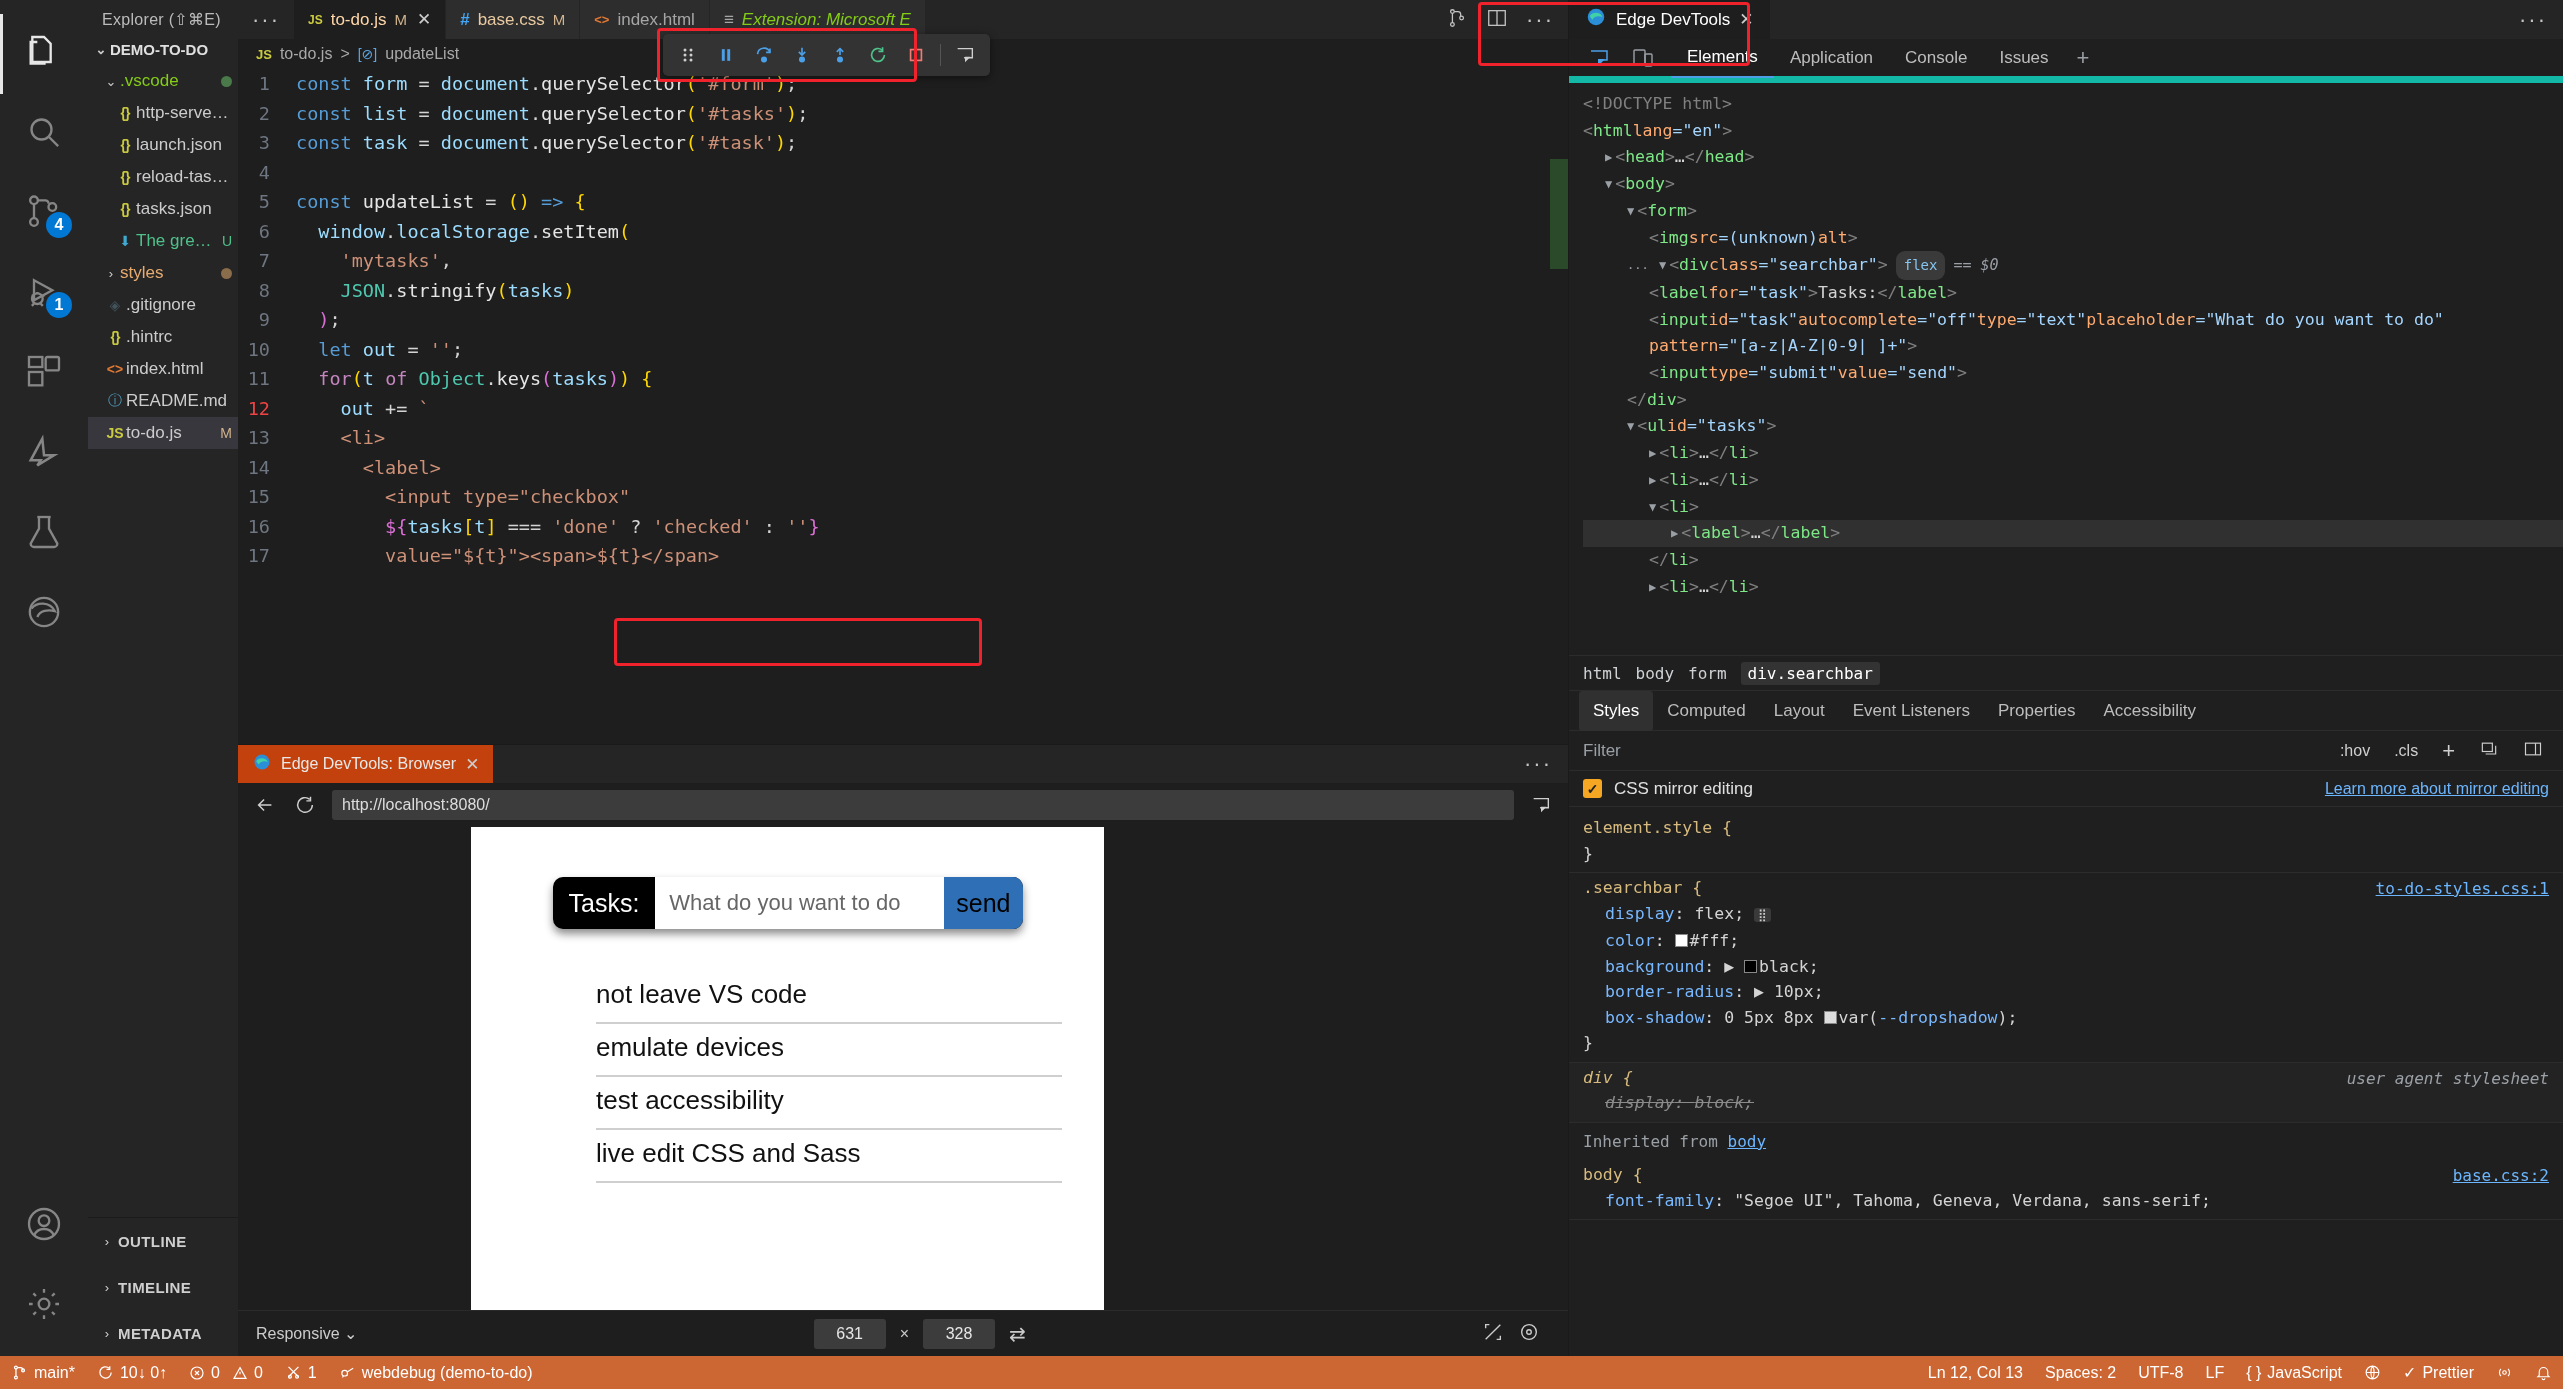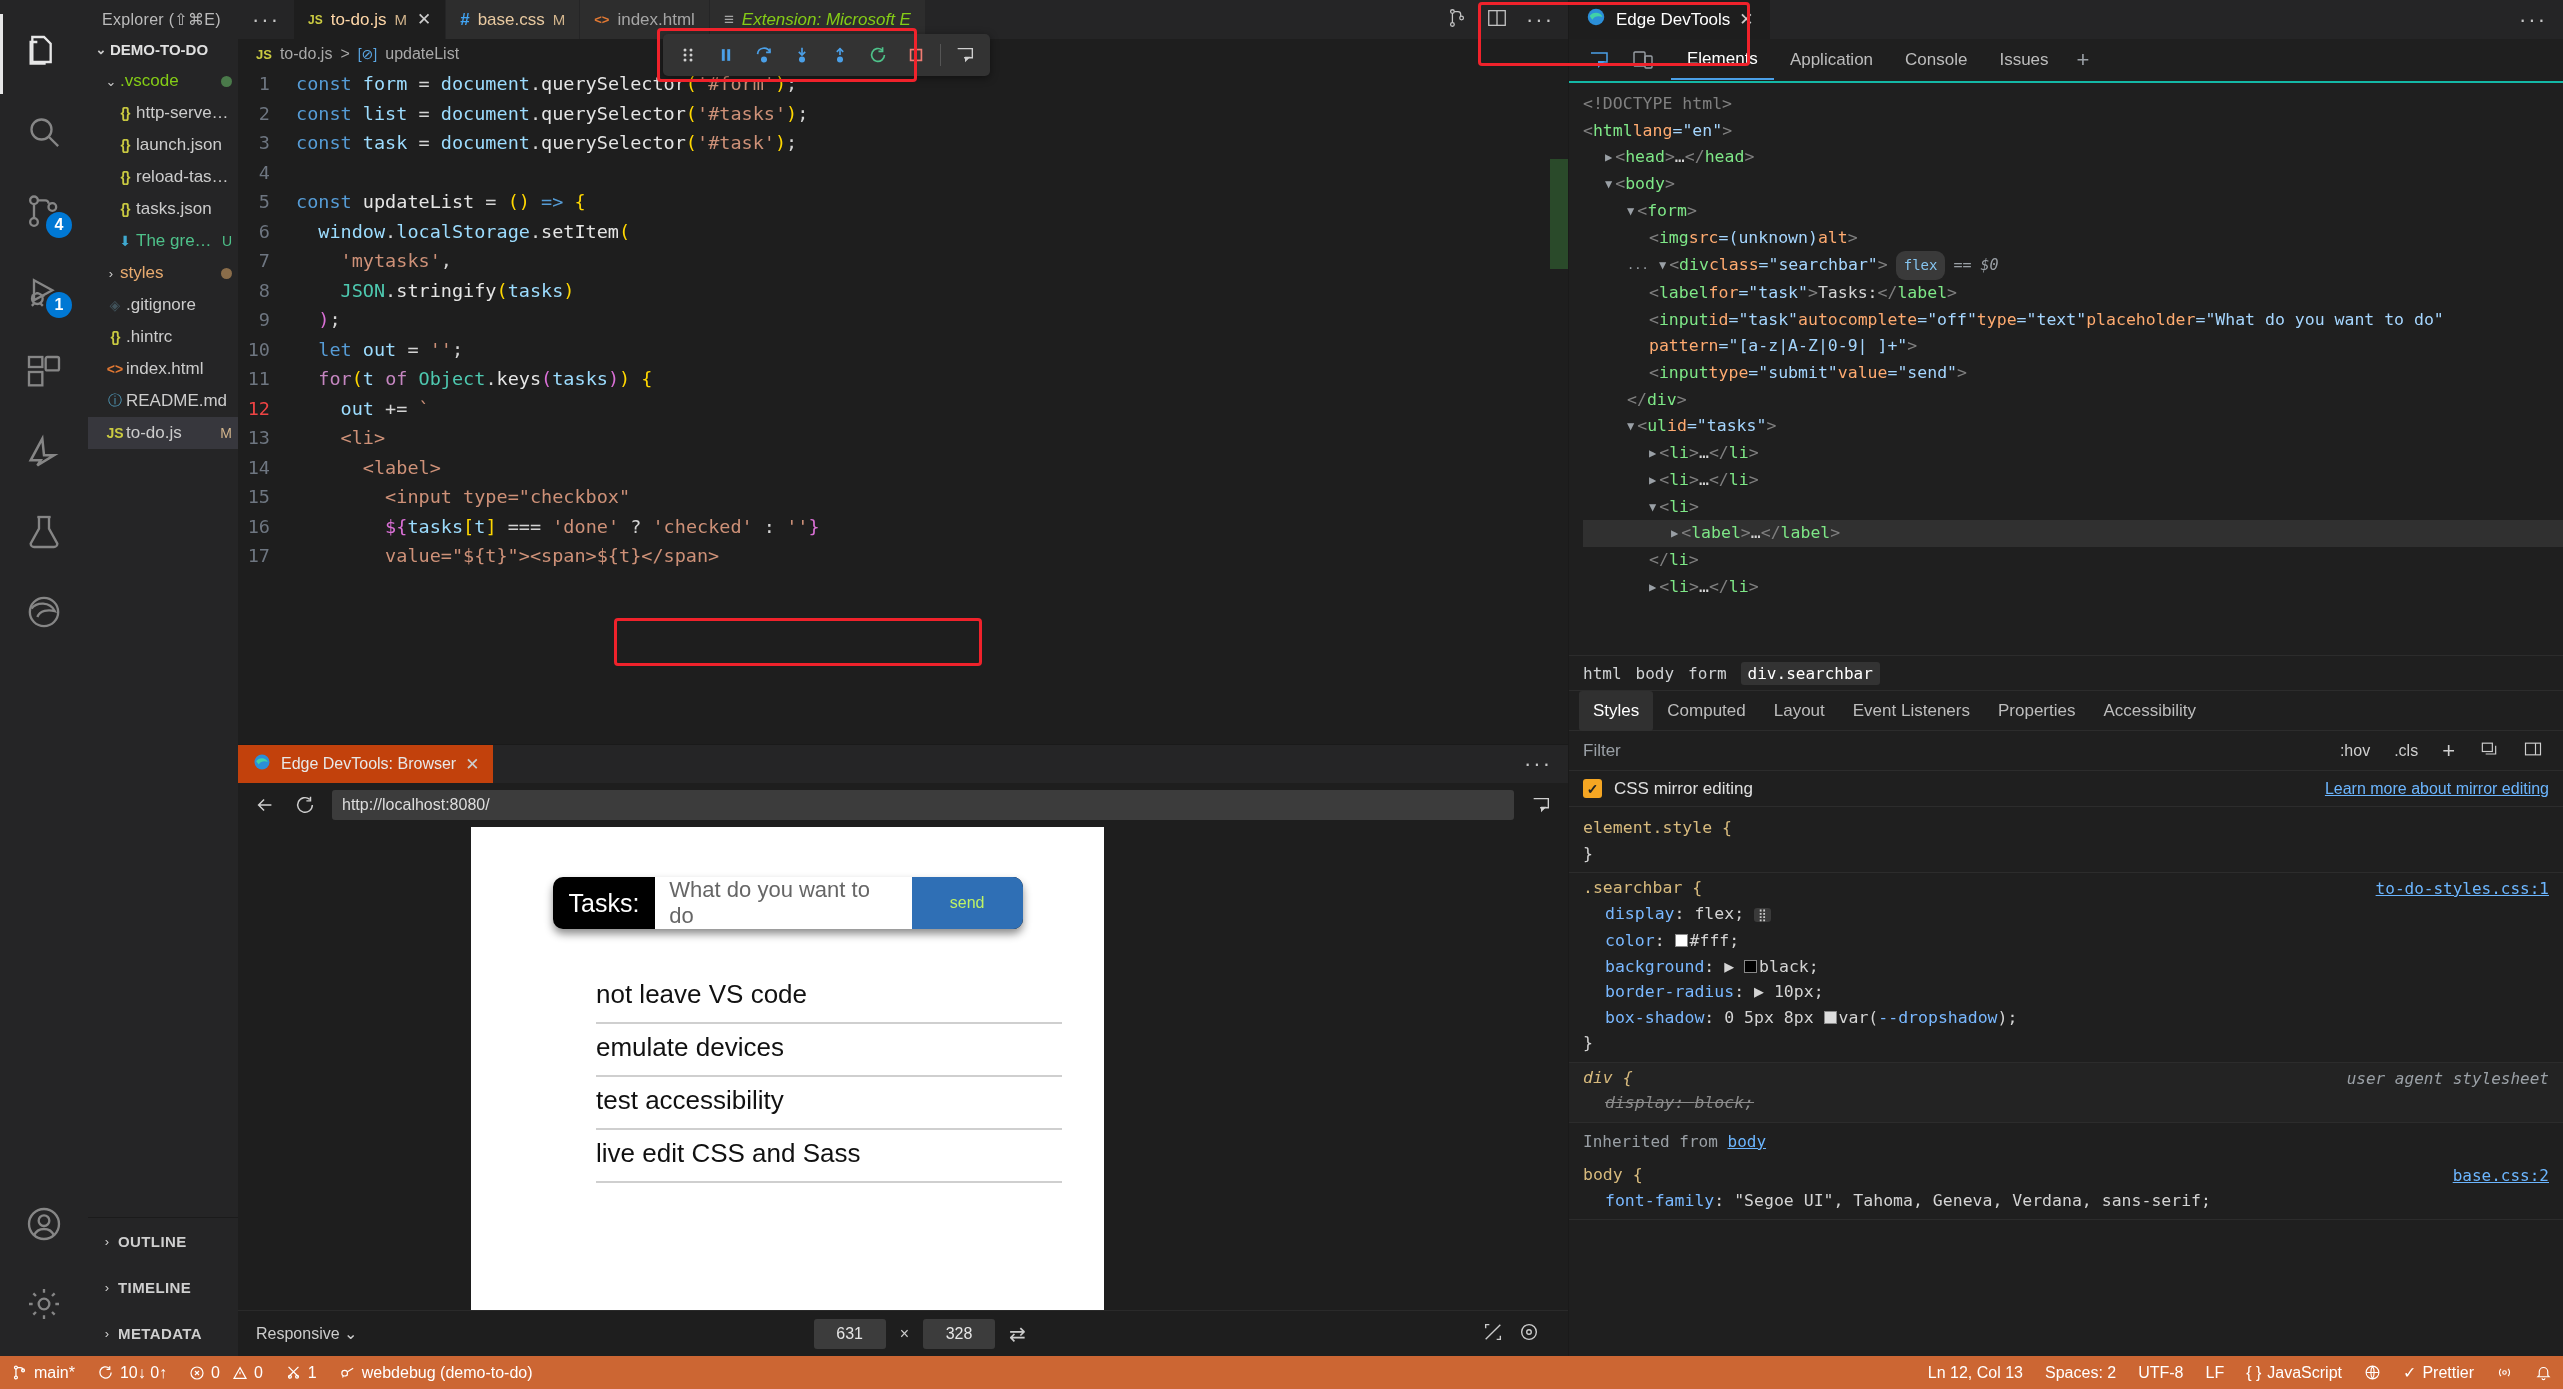--- a/index.html
+++ b/index.html
@@ -103,41 +103,41 @@
      align-items:center; padding:0 10px; font-size:16px; color:#ddd;}
   .bp-view{flex:1; background:#1e1e1e; position:relative; overflow:hidden; display:flex;}
   .page{ position:absolute; left:233px; top:0; width:633px; bottom:0; background:#fff; }
   .searchbar{ display:flex; flex-direction:row; margin:50px auto 0; width:470px; height:52px;
      background:#000; color:#fff; border-radius:10px; box-shadow:0 5px 8px rgba(0,0,0,.45);
      overflow:hidden;}
   .sb-label{display:flex;align-items:center;padding:0 16px;font-size:25px;color:#fff;
      font-family:"Liberation Sans",sans-serif;}
   .sb-input{flex:1;background:#fff;color:#666;display:flex;align-items:center;padding:0 14px;
      font-size:22px;}
-  .sb-send{background:#2f6fb5;color:#bef264;display:flex;align-items:center;padding:0 38px;
-     font-size:16px;}
+  .sb-send{background:#2f6fb5;color:#000000;display:flex;align-items:center;padding:0 12px;
+     font-size:25px;}
   .tasklist{list-style:none;margin:42px 42px 0 125px;}
   .tasklist li{ font-size:26px; color:#111; padding:8px 0 12px; border-bottom:2px solid #cfcfcf;
      font-family:"Liberation Sans",sans-serif;}
   .bp-footer{height:46px; background:#1e1e1e; display:flex; align-items:center; gap:14px;
      padding:0 18px; font-size:16px; color:#ccc; border-top:1px solid #2a2a2a;}
   .dim{ background:#3c3c3c; width:72px; height:30px; border-radius:3px; display:flex;
      align-items:center; justify-content:center; font-size:16px; color:#e6e6e6;}
   .bp-footer .spacer{margin-left:auto;}
 
   
   .devtools{ width:995px; flex-shrink:0; background:#1f1f1f; display:flex; flex-direction:column;
      border-left:1px solid #1a1a1a; }
   .dt-tabrow{height:39px;background:#252526;display:flex;align-items:center;}
   .dt-tab{display:flex;align-items:center;gap:9px;padding:0 16px;height:39px;background:#1e1e1e;
      font-size:17px;color:#fff;}
   .dt-tab .xbtn{color:#ccc;font-size:17px;}
   .dt-tabrow .more{margin-left:auto;padding:0 16px;color:#c5c5c5;}
   .dt-toolbar{height:44px;display:flex;align-items:center;gap:0;padding:0 8px;background:#1f1f1f;
-     border-bottom:2px solid #14b8a6;}
+     border-bottom:7px solid #14b8a6;}
   .dt-tool{width:44px;height:40px;display:flex;align-items:center;justify-content:center;color:#9aa0a6;}
   .dt-tool.sel{color:#4ba0e8;}
   .dt-panels{display:flex;align-items:center;gap:0;margin-left:6px;}
   .dt-panel-tab{padding:0 16px;height:40px;display:flex;align-items:center;font-size:17px;color:#bdbdbd;}
   .dt-panel-tab.active{color:#fff;border-bottom:2px solid #4ba0e8;}
   .dt-plus{padding:0 12px;color:#9aa0a6;font-size:22px;}
   .domtree{height:572px;overflow:hidden;font-family:"DejaVu Sans Mono",monospace;font-size:16.5px;
      line-height:26.7px;padding:8px 0 0 14px;color:#a5d6ff;position:relative;}
   .dn{white-space:pre;display:flex;align-items:center;}
   .dn.sel{background:#303030;}

